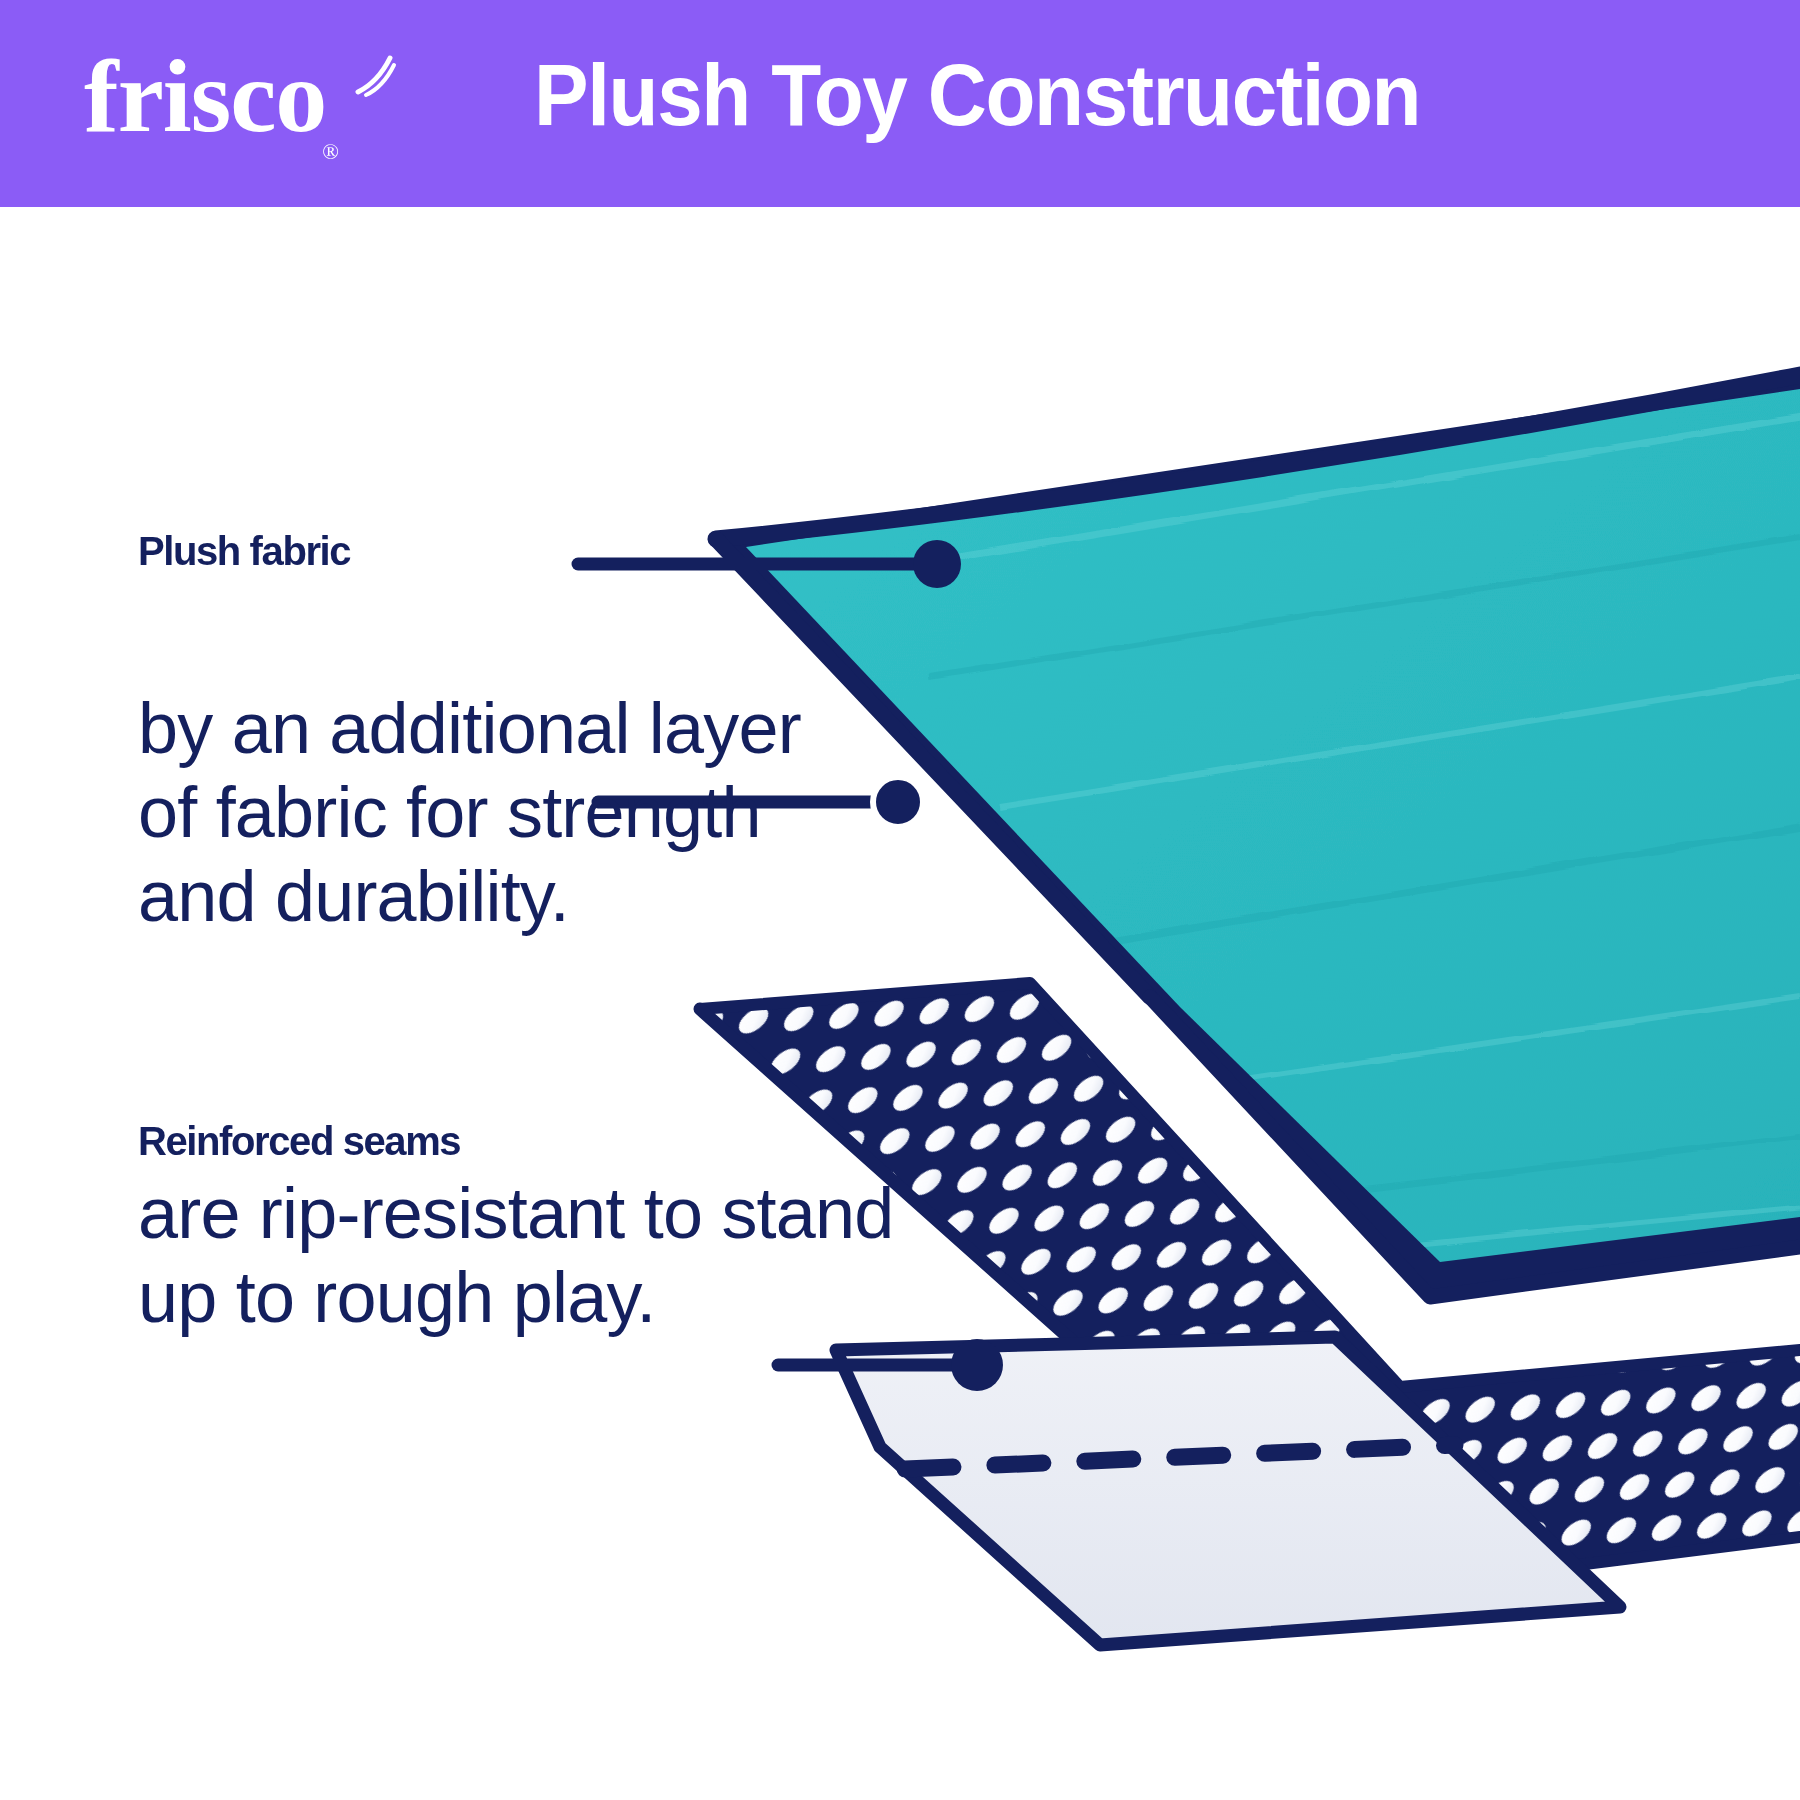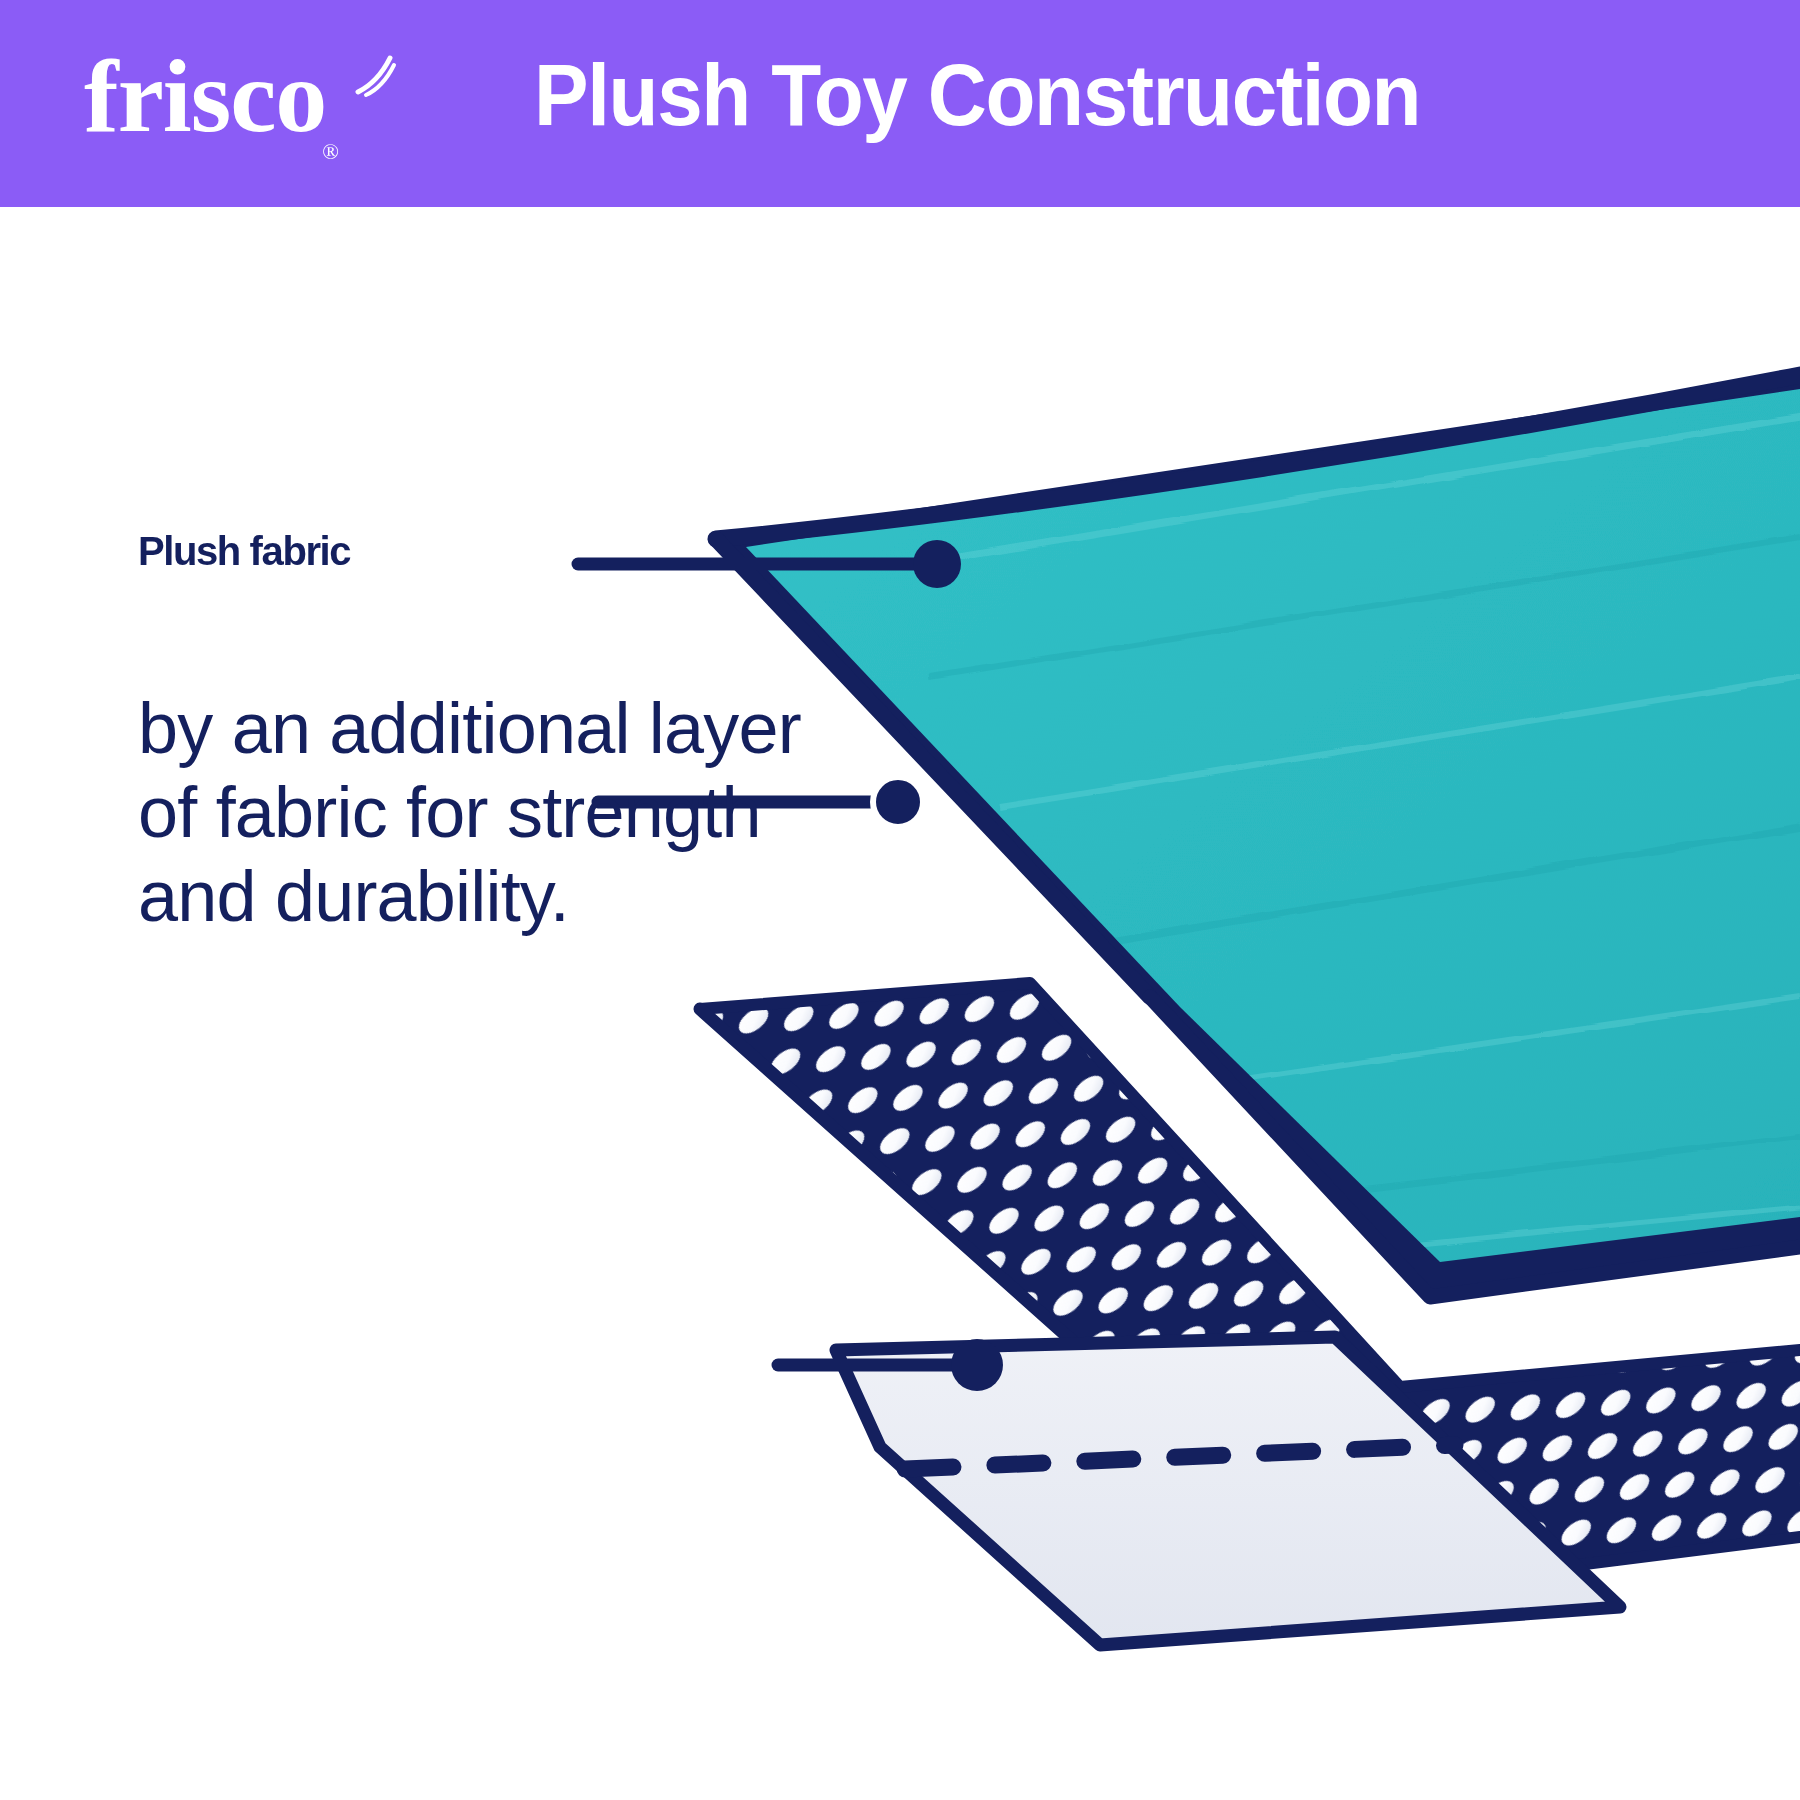--- a/index.html
+++ b/index.html
@@ -212,14 +212,19 @@
   <div class="callout" id="co-fabric">
     <div class="hd">Plush fabric</div>
   </div>
 
   <div class="callout" id="co-exterior">
     <div class="bd">by an additional layer
 of fabric for strength
 and durability.</div>
   </div>
 
+  <div class="callout" id="co-seams">
+    <div class="hd">Reinforced seams</div>
+    <div class="bd">are rip-resistant to stand
+up to rough play.</div>
+  </div>
 
 </div>
 
 </body></html>

